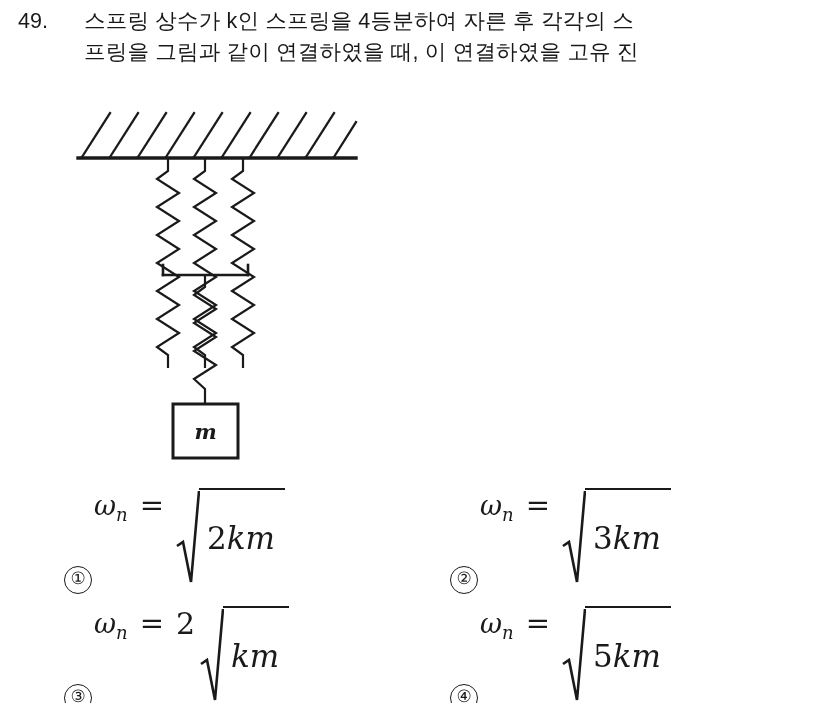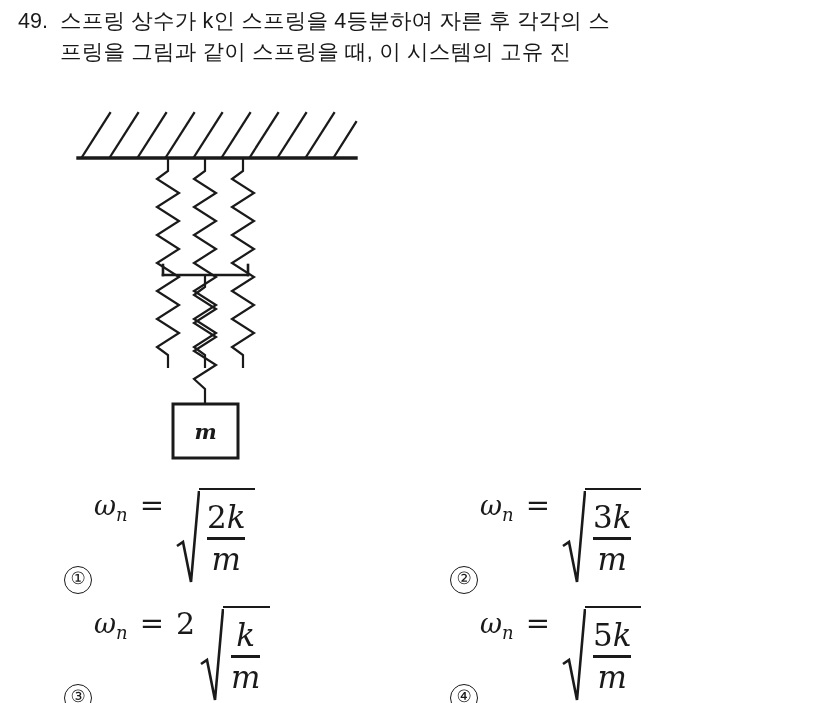--- a/index.html
+++ b/index.html
@@ -32,21 +32,21 @@
     color: #181818;
   }
   .q-num {
     position: absolute;
     left: 0;
     top: 0;
     font-size: 21.5px;
     line-height: 31px;
   }
   .q-text {
-    margin-left: 42px;
+    margin-left: 66px;
     display: block;
   }
   .sub {
     font-size: 14px;
     vertical-align: sub;
     line-height: 0;
   }
 
   
   #figure {
@@ -120,21 +120,21 @@
     display: flex;
     align-items: stretch;
   }
   .radical {
     width: 24px;
     position: relative;
   }
   .radical svg { display: block; }
   .radicand {
     display: flex;
-    flex-direction: column;
+    flex-direction: row;
     align-items: center;
     justify-content: center;
     border-top: 2.4px solid #1a1a1a;
     padding: 2px 10px 0 8px;
     margin-left: -1px;
   }
   .numer, .denom {
     font-family: "DejaVu Serif", serif;
     font-size: 31px;
     line-height: 36px;
@@ -149,21 +149,21 @@
     margin: 2px 0 1px 0;
   }
 </style>
 </head>
 <body>
 
 <div id="question-block">
   <span class="q-num">49.</span>
   <span class="q-text">
     <span class="q-line">스프링 상수가 k인 스프링을 4등분하여 자른 후 각각의 스</span>
-    <span class="q-line">프링을 그림과 같이 스프링을 때, 이 시스템의 고유 진</span>
+    <span class="q-line">프링을 그림과 같이 연결하였을 때, 이 연결하였을 고유 진</span>
   </span>
 </div>
 
 <div id="figure">
   <svg width="420" height="370" viewBox="0 0 420 370">
     <g stroke="#1a1a1a" fill="none" stroke-linecap="square">
 
       <g stroke-width="2.3">
         <line x1="82" y1="52" x2="110" y2="8"></line>
         <line x1="110" y1="52" x2="138" y2="8"></line>

